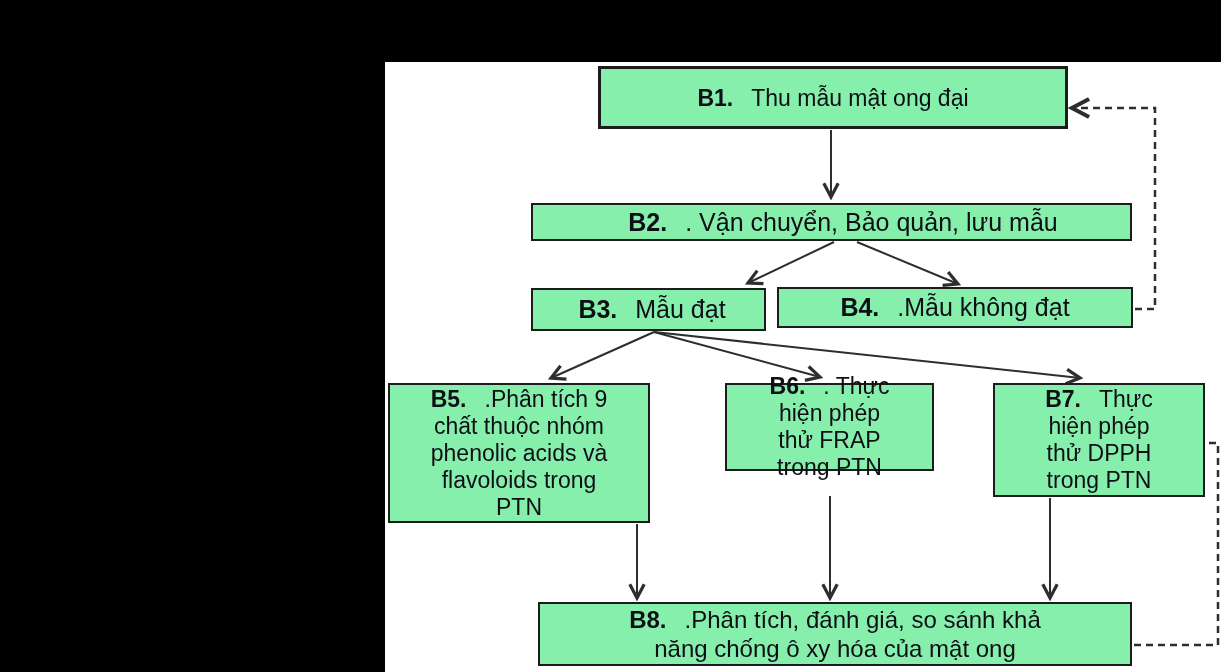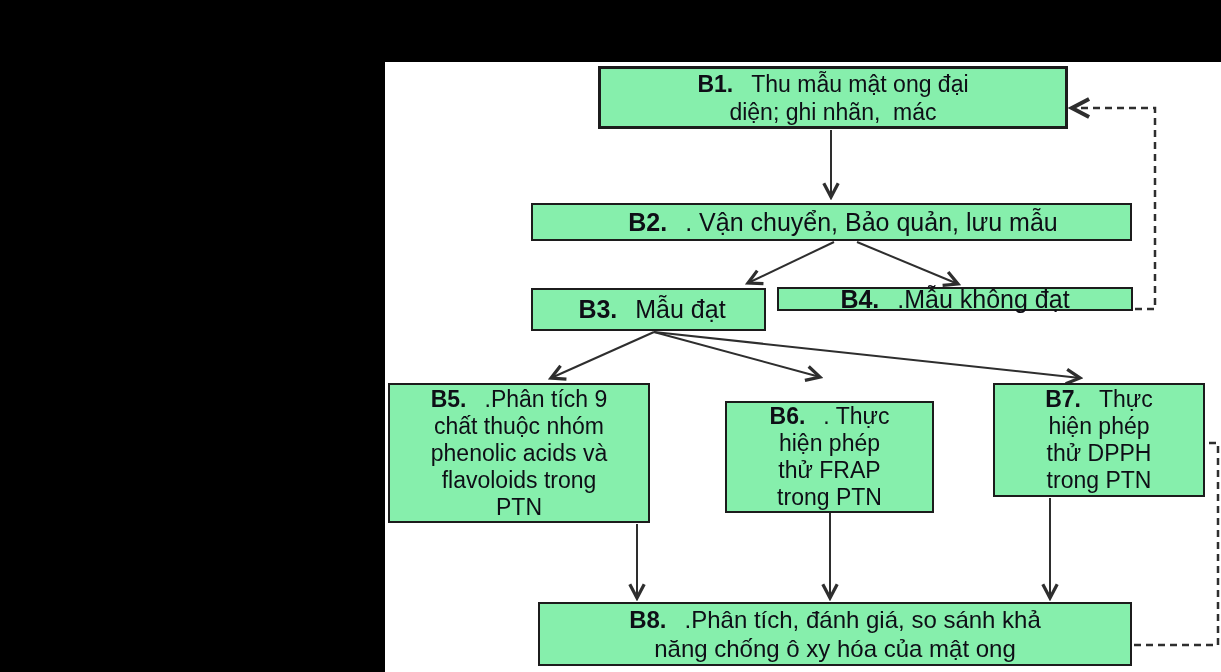--- a/index.html
+++ b/index.html
@@ -12,23 +12,23 @@
   .node{
     position:absolute;box-sizing:border-box;background:#86efac;border:2px solid #1c1c1c;
     display:flex;flex-direction:column;justify-content:center;align-items:center;
     text-align:center;color:#0e0e16;
   }
   .node .ln{white-space:pre;}
   .code{font-weight:bold;margin-right:18px;}
   #b1{left:598px;top:66px;width:470px;height:63px;border-width:3px;font-size:23px;line-height:28px;}
   #b2{left:531px;top:203px;width:601px;height:38px;font-size:25px;padding-left:23px;}
   #b3{left:531px;top:288px;width:235px;height:43px;font-size:25px;padding-left:7px;}
-  #b4{left:777px;top:287px;width:356px;height:24px;font-size:25px;}
+  #b4{left:777px;top:287px;width:356px;height:41px;font-size:25px;}
   #b5{left:388px;top:383px;width:262px;height:140px;font-size:23px;line-height:27px;}
-  #b6{left:725px;top:401px;width:209px;height:112px;font-size:23px;line-height:27px;}
+  #b6{left:725px;top:383px;width:209px;height:88px;font-size:23px;line-height:27px;}
   #b7{left:993px;top:383px;width:212px;height:114px;font-size:23px;line-height:27px;}
   #b8{left:538px;top:602px;width:594px;height:64px;font-size:24px;line-height:29px;}
 </style>
 </head>
 <body>
 
 <div class="stage">
   <div class="panel"></div>
 
   <svg class="wires" viewBox="0 0 1221 672" xmlns="http://www.w3.org/2000/svg">
@@ -47,21 +47,20 @@
       <line x1="637" y1="524" x2="637" y2="598" marker-end="url(#ah)"></line>
       <line x1="830" y1="496" x2="830" y2="598" marker-end="url(#ah)"></line>
       <line x1="1050" y1="498" x2="1050" y2="598" marker-end="url(#ah)"></line>
       <polyline points="1135,309 1155,309 1155,108 1072,108" stroke-width="2.5" stroke-dasharray="7 5" marker-end="url(#ah)"></polyline>
       <polyline points="1134,645 1218,645 1218,443 1184,443" stroke-width="2.5" stroke-dasharray="7 5" marker-end="url(#ah)"></polyline>
     </g>
   </svg>
 
   <div class="node" id="b1">
     <div class="ln"><span class="code">B1.</span><span>Thu mẫu mật ong đại</span></div>
-    <div class="ln">diện; ghi nhãn,&nbsp; mác</div>
   </div>
 
   <div class="node" id="b2">
     <div class="ln"><span class="code">B2.</span><span>. Vận chuyển, Bảo quản, lưu mẫu</span></div>
   </div>
 
   <div class="node" id="b3">
     <div class="ln"><span class="code">B3.</span><span>Mẫu đạt</span></div>
   </div>
 

